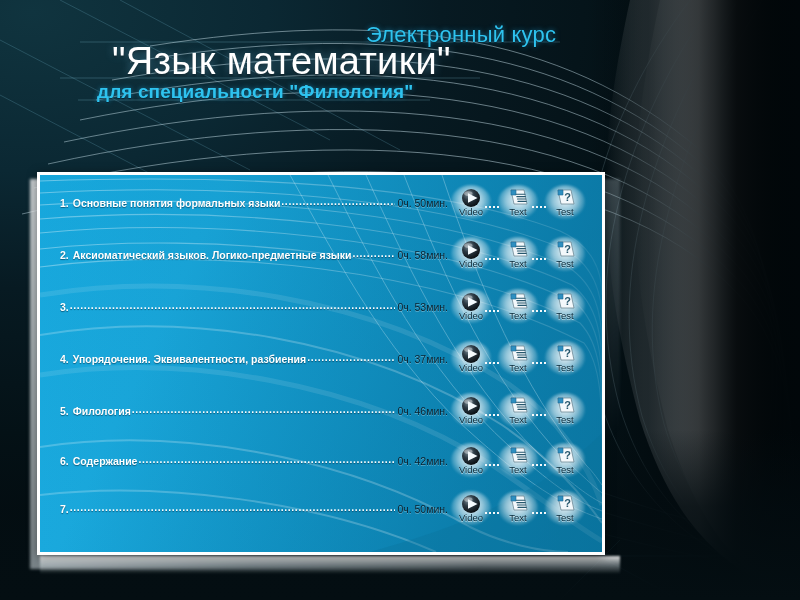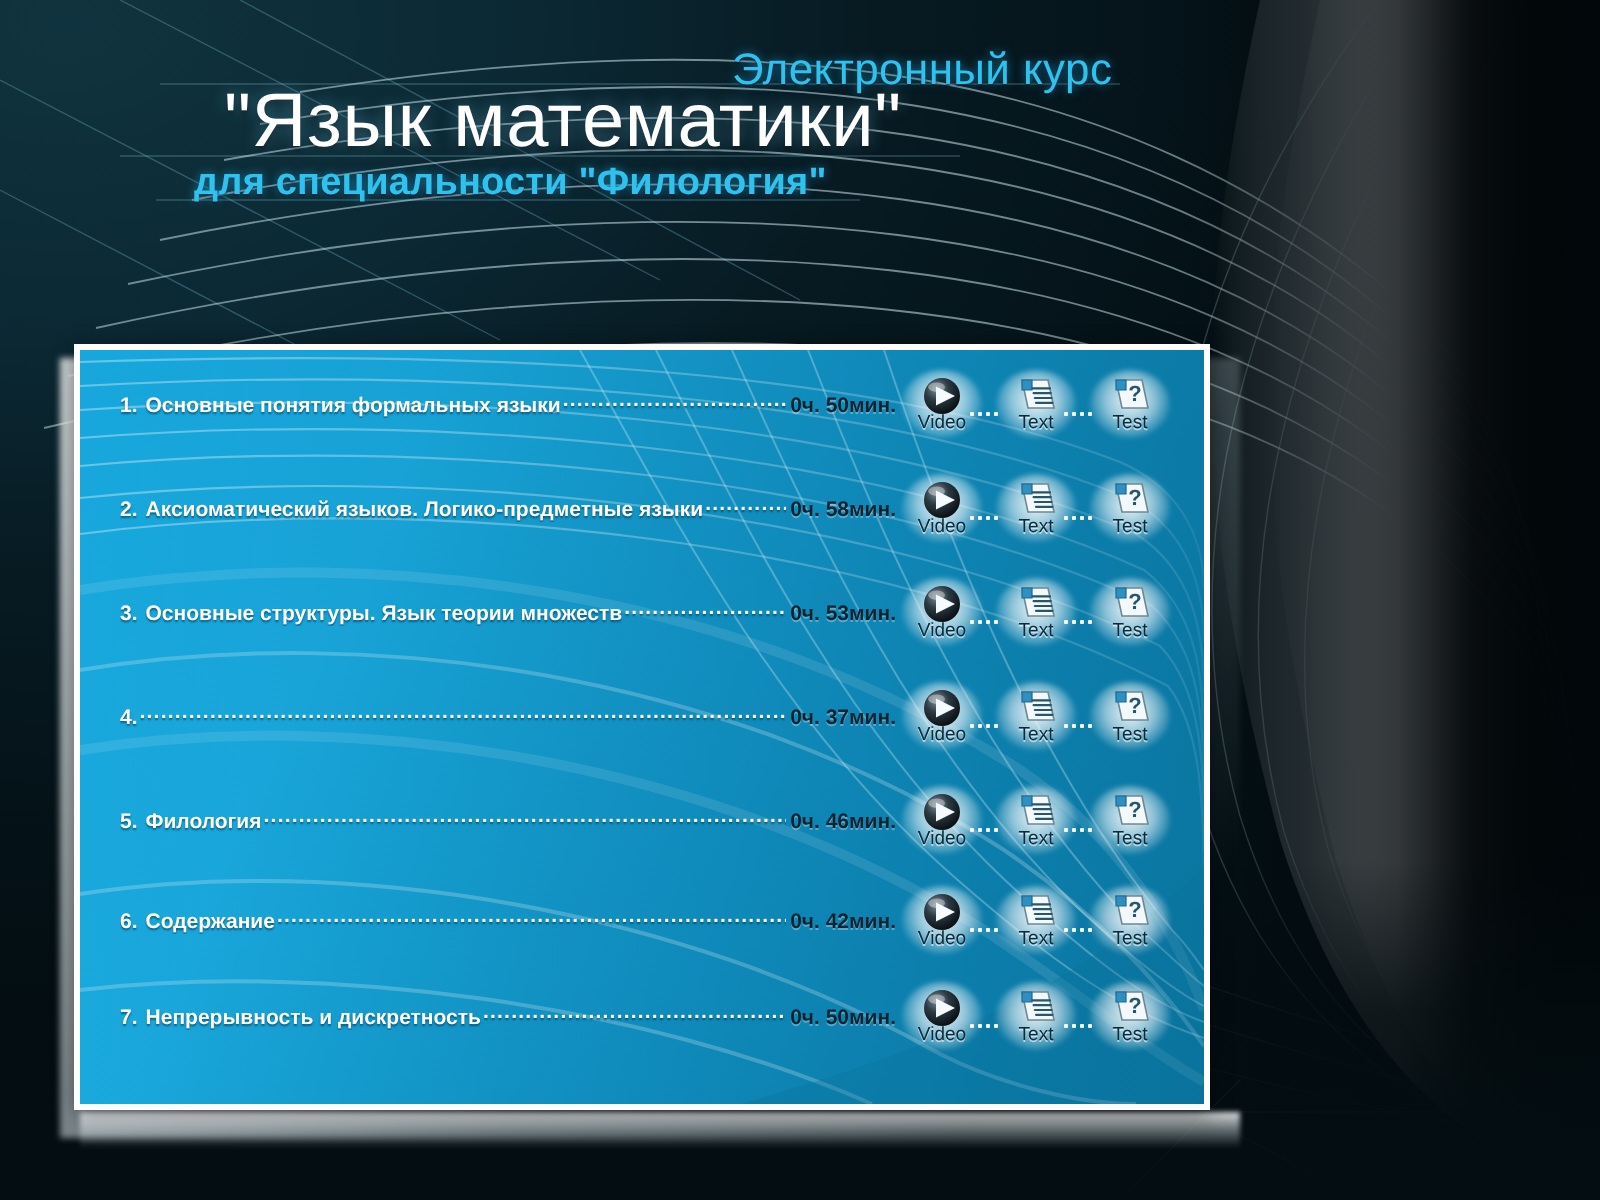--- a/index.html
+++ b/index.html
@@ -140,21 +140,21 @@
     letter-spacing: .6px;
     color: #ffffff;
     font-size: 10.5px;
     font-weight: bold;
     white-space: nowrap;
   }
   .row-dur {
     flex: 0 0 auto;
     color: #0a2330;
     font-size: 10.5px;
-    font-weight: bold;
+    font-weight: normal;
     text-shadow: 0 1px 0 rgba(255,255,255,.30);
     padding-left: 1px;
   }
 
   .icons {
     position: relative;
     display: flex;
     align-items: center;
     gap: 13px;
     margin-left: 6px;
@@ -433,21 +433,20 @@
               <text x="13.5" y="12.5" font-family="Liberation Sans, sans-serif" font-size="11" font-weight="bold" fill="#26576d" text-anchor="middle">?</text>
             </svg>
             <span class="icon-label">Test</span>
           </div>
         </div>
       </div>
 
       <div class="row" style="top:114px">
         <div class="row-text">
           <span class="row-title">3.</span>
-          <span class="row-title" style="padding-left:4px">Основные структуры. Язык теории  множеств</span>
           <span class="leader"></span>
           <span class="row-dur">0ч. 53мин.</span>
         </div>
         <div class="icons">
           <div class="icon-dots" style="left:30px; top:21px; width:17px"></div>
           <div class="icon-dots" style="left:77px; top:21px; width:17px"></div>
           <div class="icon-wrap">
             <svg class="icon-glyph" viewBox="0 0 22 20">
               <circle cx="11" cy="10" r="9" fill="url(#vball1)"></circle>
               <ellipse cx="8.3" cy="5.6" rx="4.2" ry="2.4" fill="#ffffff" opacity="0.38"></ellipse>
@@ -475,20 +474,21 @@
               <text x="13.5" y="12.5" font-family="Liberation Sans, sans-serif" font-size="11" font-weight="bold" fill="#26576d" text-anchor="middle">?</text>
             </svg>
             <span class="icon-label">Test</span>
           </div>
         </div>
       </div>
 
       <div class="row" style="top:166px">
         <div class="row-text">
           <span class="row-title">4.</span>
+          <span class="row-title" style="padding-left:4px">Упорядочения. Эквивалентности, разбиения</span>
           <span class="leader"></span>
           <span class="row-dur">0ч. 37мин.</span>
         </div>
         <div class="icons">
           <div class="icon-dots" style="left:30px; top:21px; width:17px"></div>
           <div class="icon-dots" style="left:77px; top:21px; width:17px"></div>
           <div class="icon-wrap">
             <svg class="icon-glyph" viewBox="0 0 22 20">
               <circle cx="11" cy="10" r="9" fill="url(#vball1)"></circle>
               <ellipse cx="8.3" cy="5.6" rx="4.2" ry="2.4" fill="#ffffff" opacity="0.38"></ellipse>
@@ -600,21 +600,20 @@
               <text x="13.5" y="12.5" font-family="Liberation Sans, sans-serif" font-size="11" font-weight="bold" fill="#26576d" text-anchor="middle">?</text>
             </svg>
             <span class="icon-label">Test</span>
           </div>
         </div>
       </div>
 
       <div class="row" style="top:316px">
         <div class="row-text">
           <span class="row-title">7.</span>
-          <span class="row-title" style="padding-left:4px">Непрерывность и дискретность</span>
           <span class="leader"></span>
           <span class="row-dur">0ч. 50мин.</span>
         </div>
         <div class="icons">
           <div class="icon-dots" style="left:30px; top:21px; width:17px"></div>
           <div class="icon-dots" style="left:77px; top:21px; width:17px"></div>
           <div class="icon-wrap">
             <svg class="icon-glyph" viewBox="0 0 22 20">
               <circle cx="11" cy="10" r="9" fill="url(#vball1)"></circle>
               <ellipse cx="8.3" cy="5.6" rx="4.2" ry="2.4" fill="#ffffff" opacity="0.38"></ellipse>

